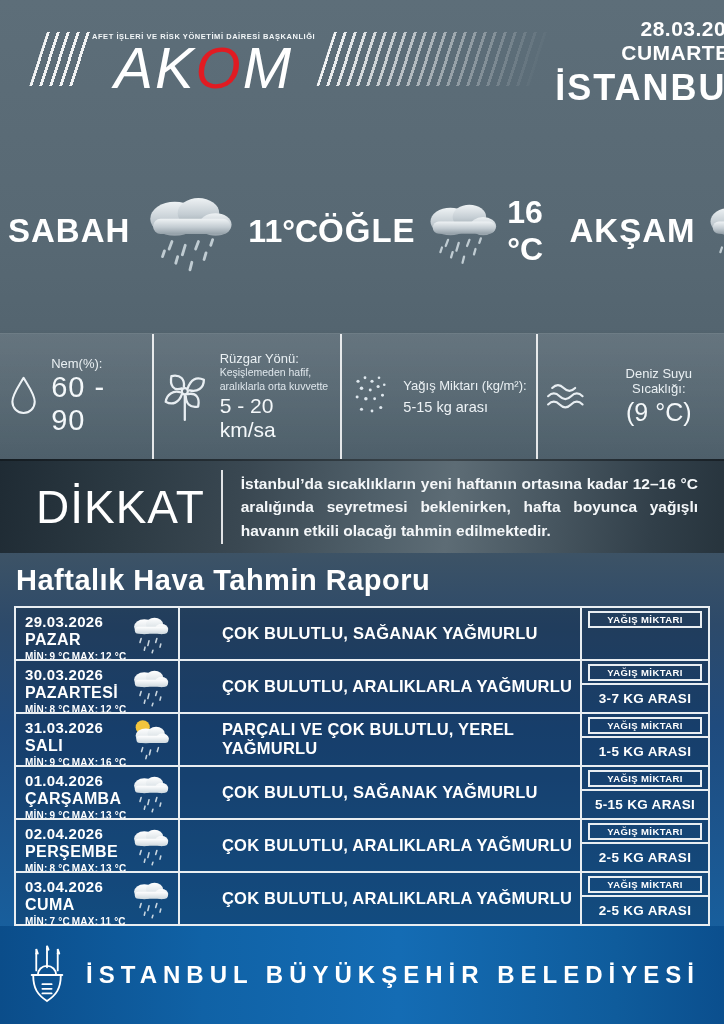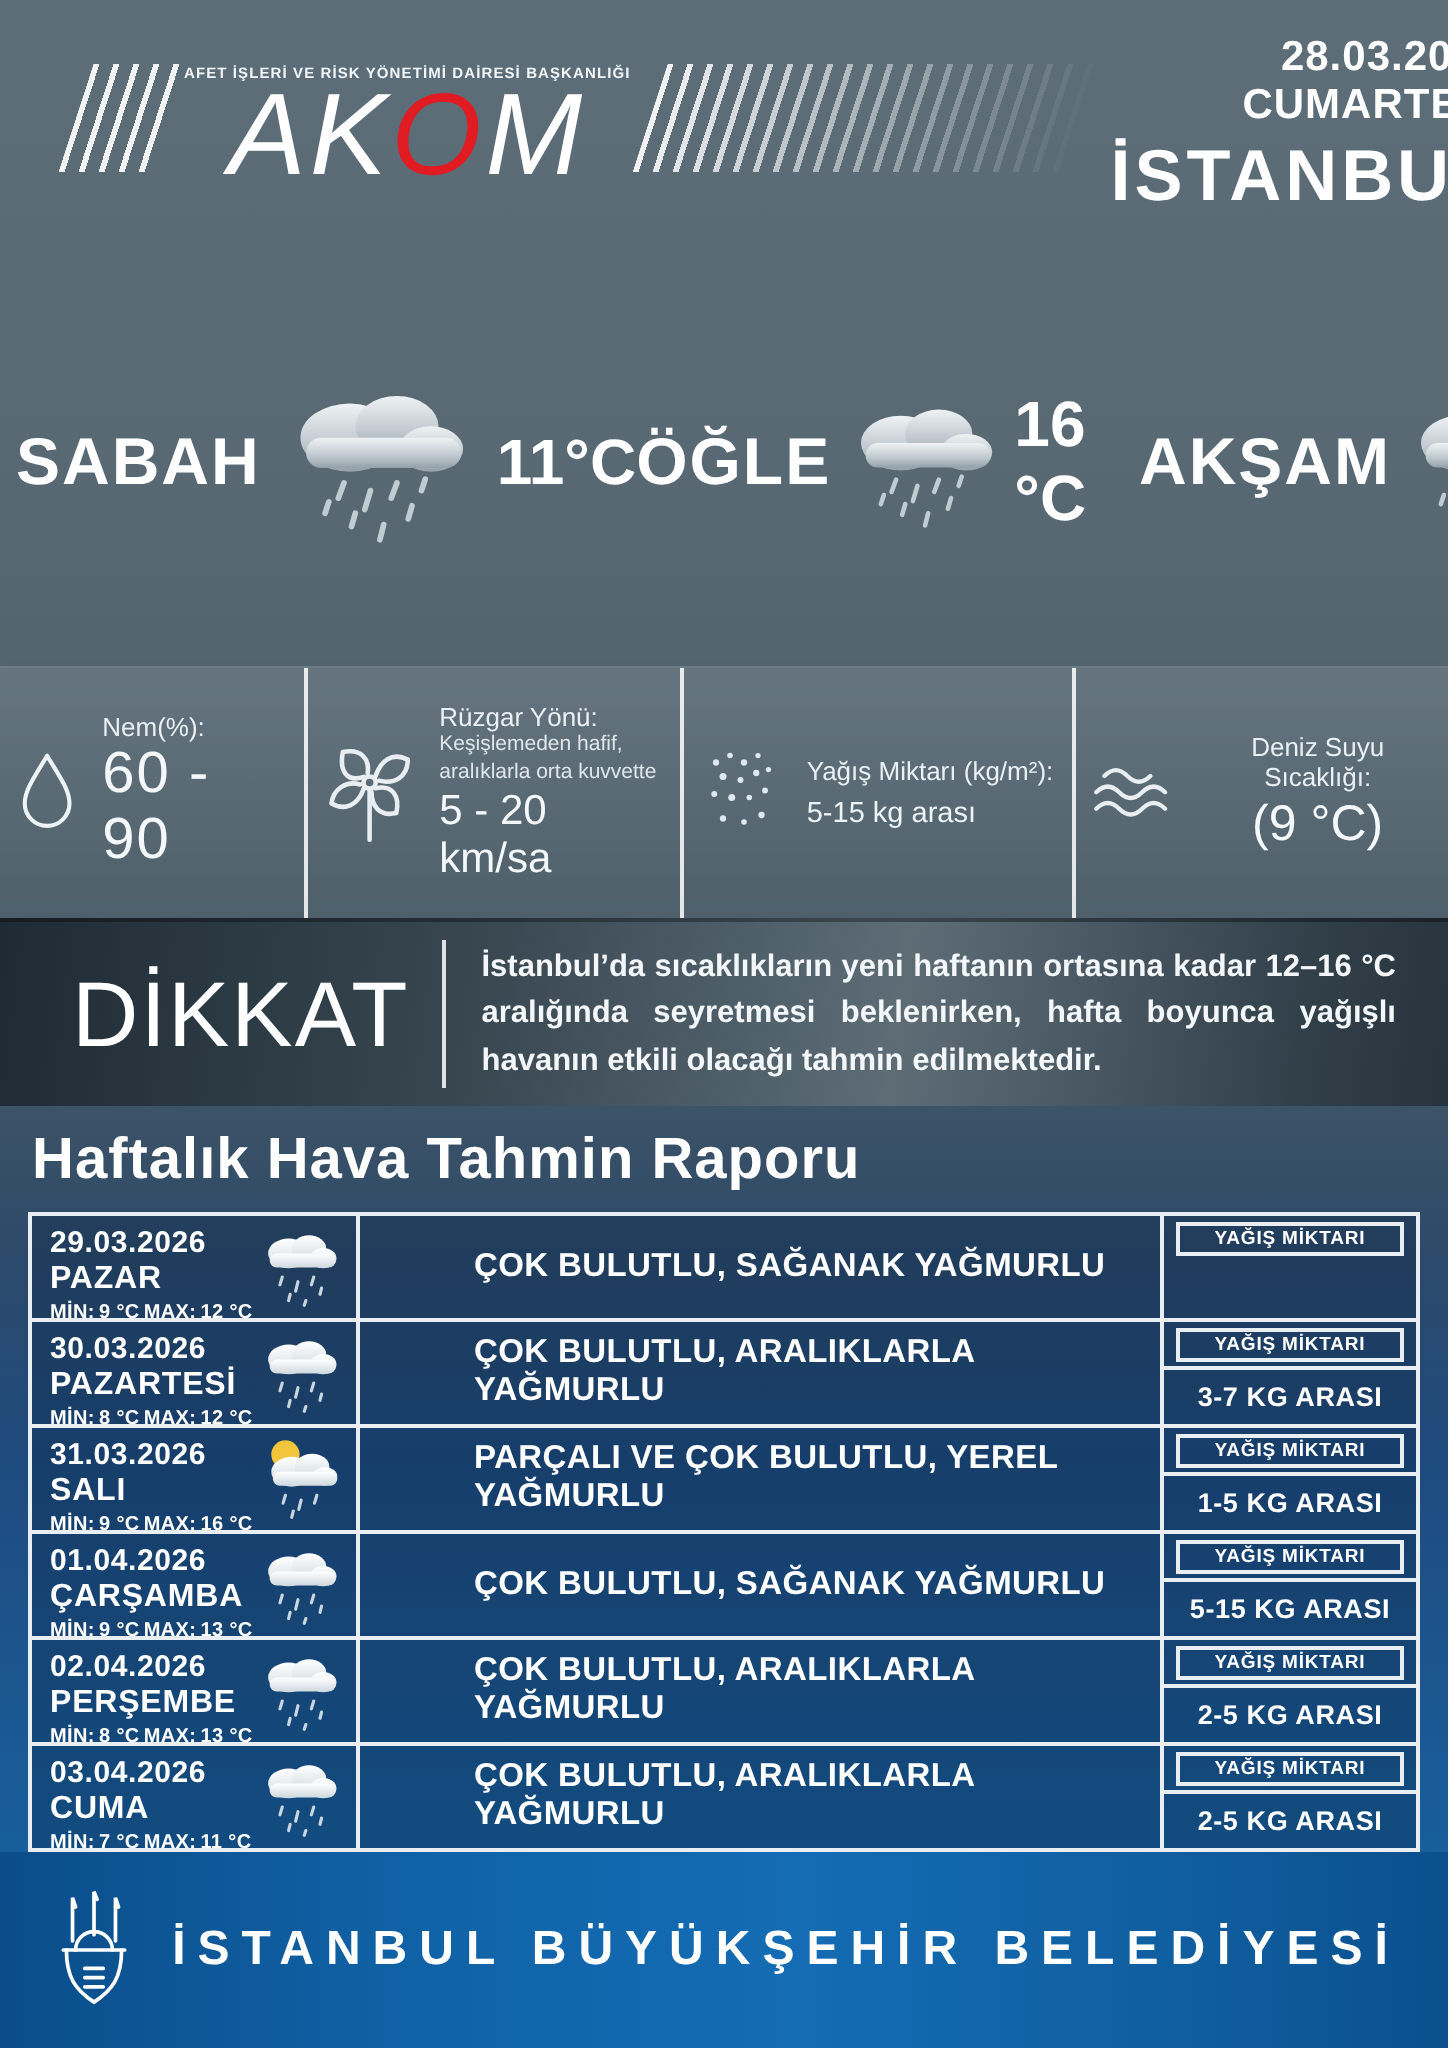--- a/index.html
+++ b/index.html
@@ -70,21 +70,21 @@
   .wrow + .wrow{ margin-top:-2px; }
   .cell{ border:2px solid #e9eef2; }
   .c-left{ flex:none; width:166px; position:relative; padding:5px 8px 4px 9px; }
   .c-mid{ flex:1; margin-left:-2px; display:flex; align-items:center; padding-left:42px; }
   .c-right{ flex:none; width:130px; margin-left:-2px; border:2px solid #e9eef2; display:flex; flex-direction:column; }
   .r-date{ font-size:15px; font-weight:800; letter-spacing:.3px; }
   .r-day{ font-size:16px; font-weight:700; letter-spacing:.4px; margin-top:1px; }
   .r-minmax{ font-size:10px; font-weight:700; margin-top:2px; letter-spacing:.2px; white-space:nowrap; }
   .r-minmax span{ margin-right:2px; }
   .r-icon{ position:absolute; right:5px; top:50%; transform:translateY(-50%); width:48px; height:44px; }
-  .r-fc{ font-size:16.5px; font-weight:800; letter-spacing:.2px;margin-left:15px; }
+  .r-fc{ font-size:16.5px; font-weight:800; letter-spacing:.2px; }
   .amt-head{ margin:3px 6px 0; border:2px solid #e9eef2; text-align:center;
     font-size:9.5px; font-weight:700; letter-spacing:.4px; padding:1px 0; }
   .amt-val{ flex:1; margin:2px 0 0; border-top:2px solid #e9eef2; display:flex; align-items:center; justify-content:center;
     font-size:13.5px; font-weight:800; letter-spacing:.3px; }
 
   
   .footer{ margin-top:auto; height:100px; display:flex; align-items:center; justify-content:center; gap:16px;
     background:linear-gradient(90deg, #0b4d8a 0%, #1062a6 28%, #146cb4 55%, #0f5c9c 85%, #0b4f8e 100%); }
   .ibb-logo{ width:46px; height:62px; }
   .footer-text{ font-size:24px; font-weight:800; letter-spacing:6px; white-space:nowrap; }

